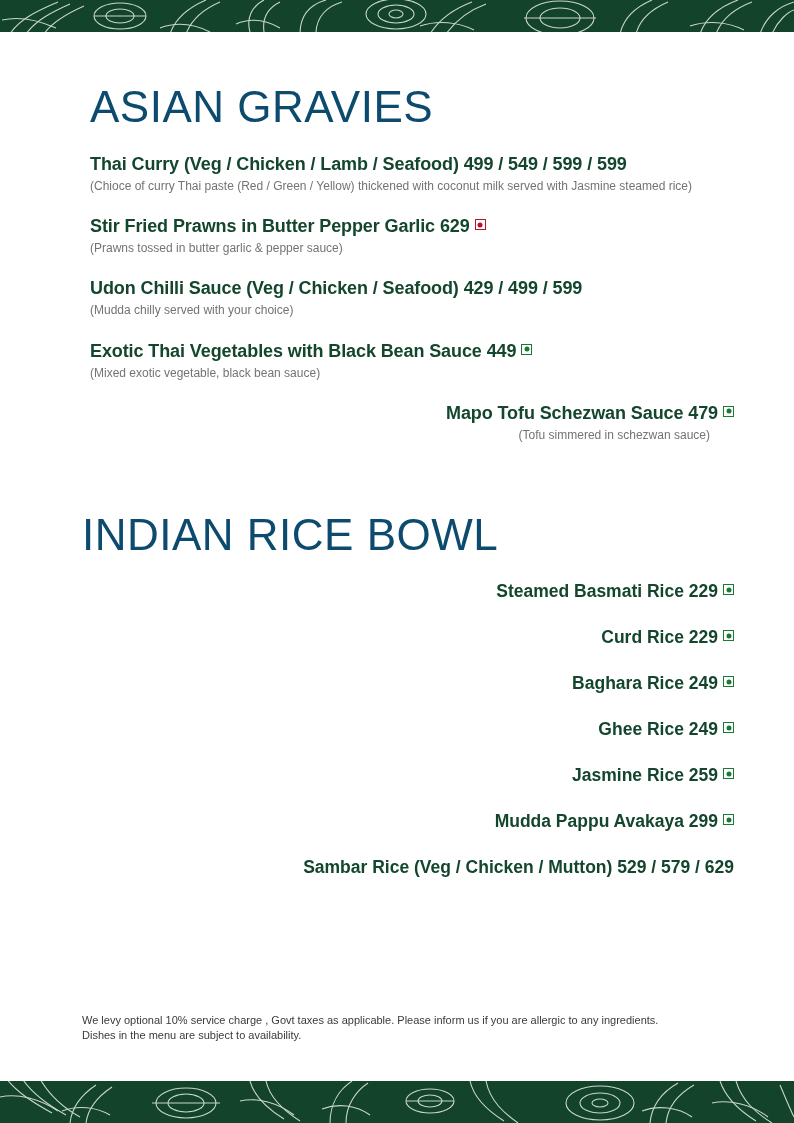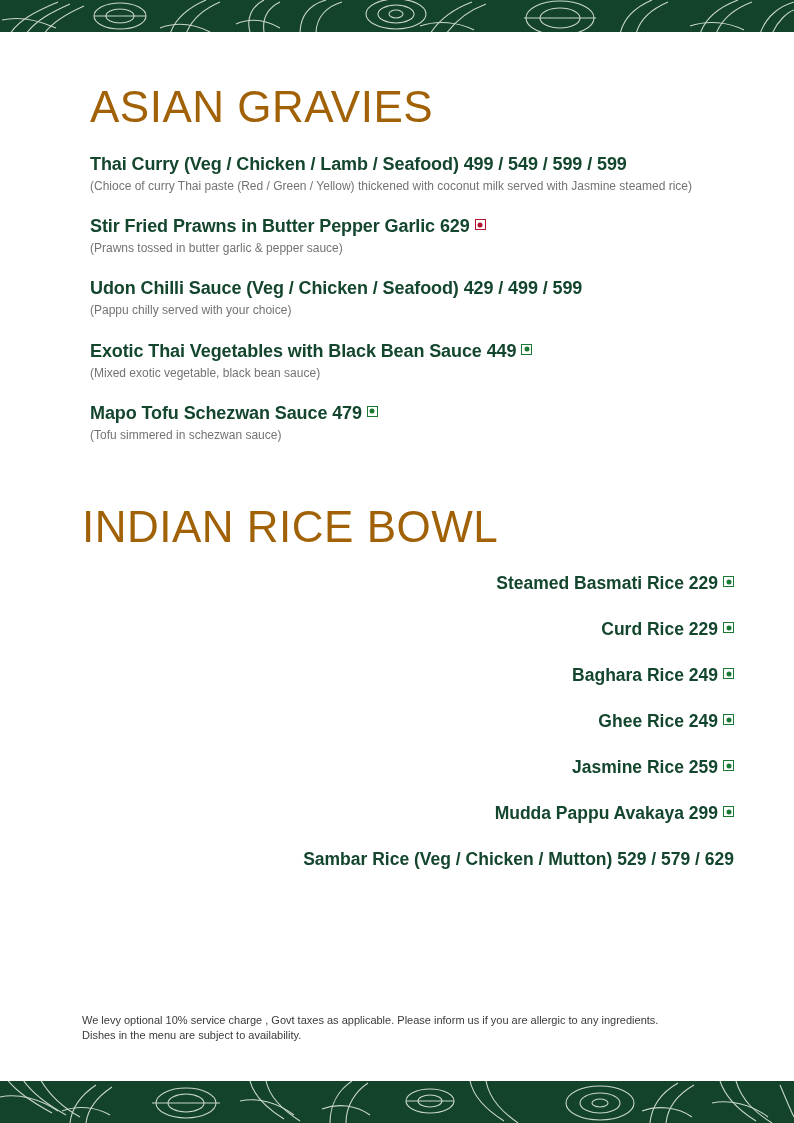--- a/index.html
+++ b/index.html
@@ -48,42 +48,42 @@
     left: 0;
     top: 32px;
     width: 794px;
   }
 
   .section {
     padding: 0 60px;
   }
 
   .section-title {
-    color: #a16207;
+    color: #0c4a6e;
     font-size: 44px;
     font-weight: 400;
     letter-spacing: 0.5px;
     line-height: 1;
     margin: 0;
     font-family: "Liberation Sans", sans-serif;
   }
 
   #sec-asian .section-title { padding-left: 30px; padding-top: 53px; }
   #sec-rice .section-title { padding-left: 22px; padding-top: 0; }
 
   .items {
     margin: 0;
     padding: 0;
     list-style: none;
   }
 
   
   .gravy-list { margin-top: 24px; padding-left: 30px; }
   .gravy-item { margin-bottom: 21px; }
-  .gravy-item:last-child { margin-bottom: 0; }
+  .gravy-item:last-child { margin-bottom: 8px; text-align: right; }
 
   .item-name {
     color: #14462e;
     font-size: 18px;
     font-weight: bold;
     line-height: 1.28;
     margin: 0;
     letter-spacing: -0.1px;
   }
 
@@ -197,21 +197,21 @@
           <p class="item-desc">(Chioce of curry Thai paste (Red / Green / Yellow) thickened with coconut milk served with Jasmine steamed rice)</p>
         </li>
 
         <li class="gravy-item">
           <p class="item-name"><span>Stir Fried Prawns in Butter Pepper Garlic 629</span><span class="mark nonveg"></span></p>
           <p class="item-desc">(Prawns tossed in butter garlic &amp; pepper sauce)</p>
         </li>
 
         <li class="gravy-item">
           <p class="item-name"><span>Udon Chilli Sauce (Veg / Chicken / Seafood) 429 / 499 / 599</span></p>
-          <p class="item-desc">(Pappu chilly served with your choice)</p>
+          <p class="item-desc">(Mudda chilly served with your choice)</p>
         </li>
 
         <li class="gravy-item">
           <p class="item-name"><span>Exotic Thai Vegetables with Black Bean Sauce 449</span><span class="mark"></span></p>
           <p class="item-desc">(Mixed exotic vegetable, black bean sauce)</p>
         </li>
 
         <li class="gravy-item">
           <p class="item-name"><span>Mapo Tofu Schezwan Sauce 479</span><span class="mark"></span></p>
           <p class="item-desc">(Tofu simmered in schezwan sauce)</p>

